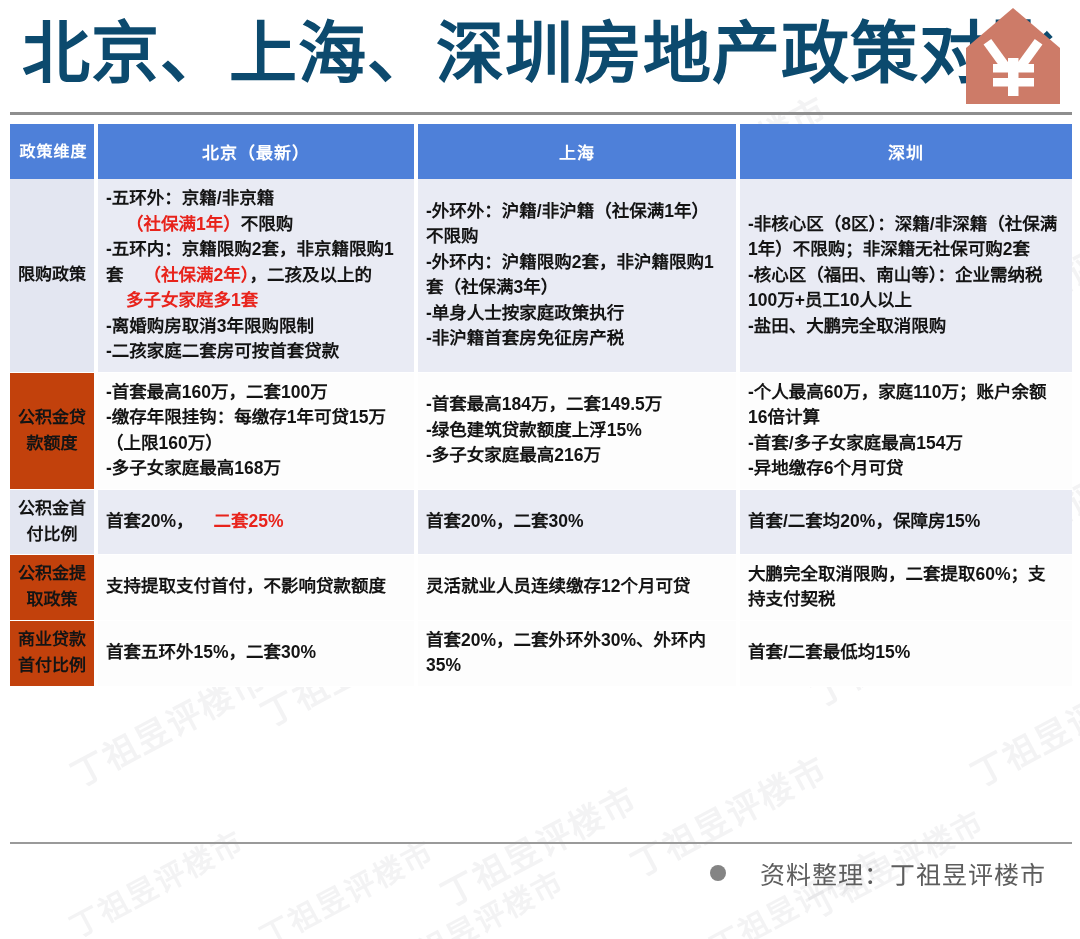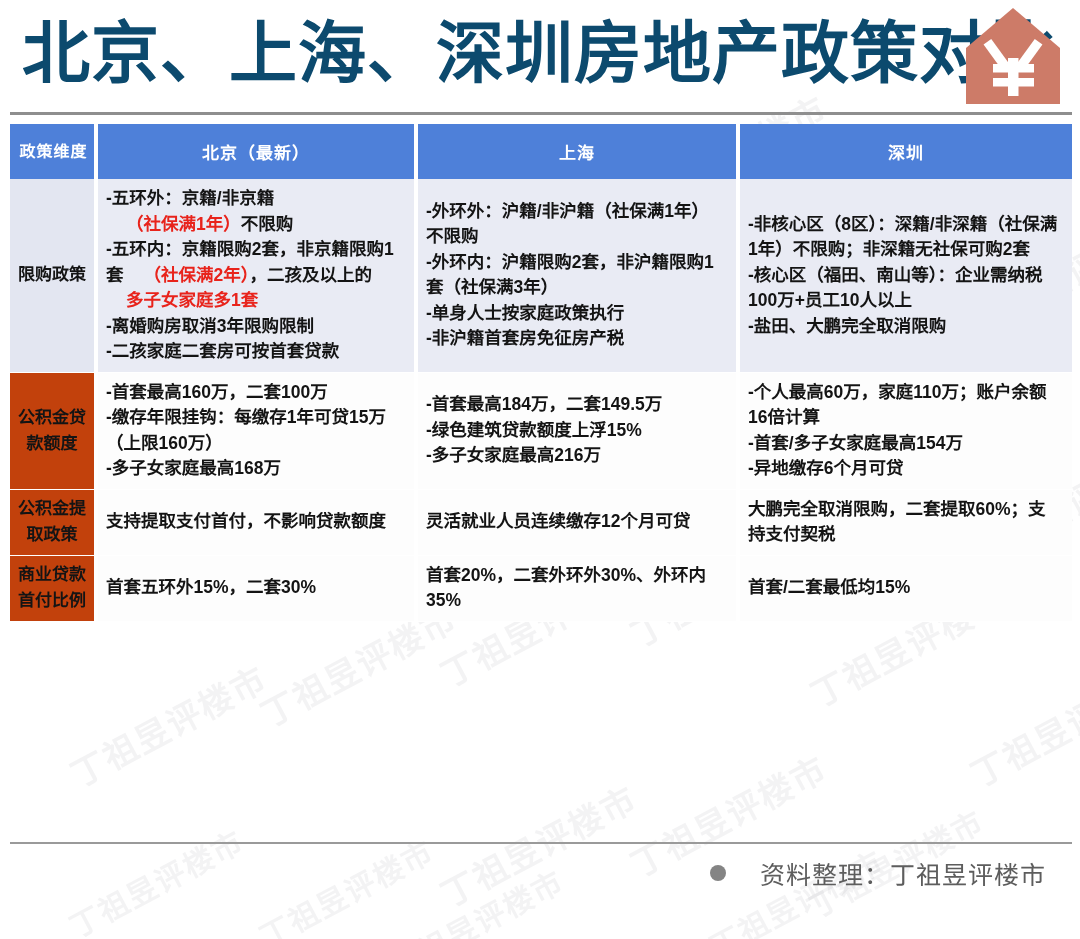--- a/index.html
+++ b/index.html
@@ -278,20 +278,38 @@
           </span>
         </td>
         <td>
           <span class="cell-lines">
             <span class="ln">-个人最高60万，家庭110万；账户余额16倍计算</span>
             <span class="ln">-首套/多子女家庭最高154万</span>
             <span class="ln">-异地缴存6个月可贷</span>
           </span>
         </td>
       </tr>
+      <tr class="odd">
+        <td class="dim-cell">公积金首付比例</td>
+        <td>
+          <span class="cell-lines">
+            <span class="ln">首套20%，<span class="hl">二套25%</span></span>
+          </span>
+        </td>
+        <td>
+          <span class="cell-lines">
+            <span class="ln">首套20%，二套30%</span>
+          </span>
+        </td>
+        <td>
+          <span class="cell-lines">
+            <span class="ln">首套/二套均20%，保障房15%</span>
+          </span>
+        </td>
+      </tr>
       <tr class="even">
         <td class="dim-cell">公积金提取政策</td>
         <td>
           <span class="cell-lines">
             <span class="ln">支持提取支付首付，不影响贷款额度</span>
           </span>
         </td>
         <td>
           <span class="cell-lines">
             <span class="ln">灵活就业人员连续缴存12个月可贷</span>

